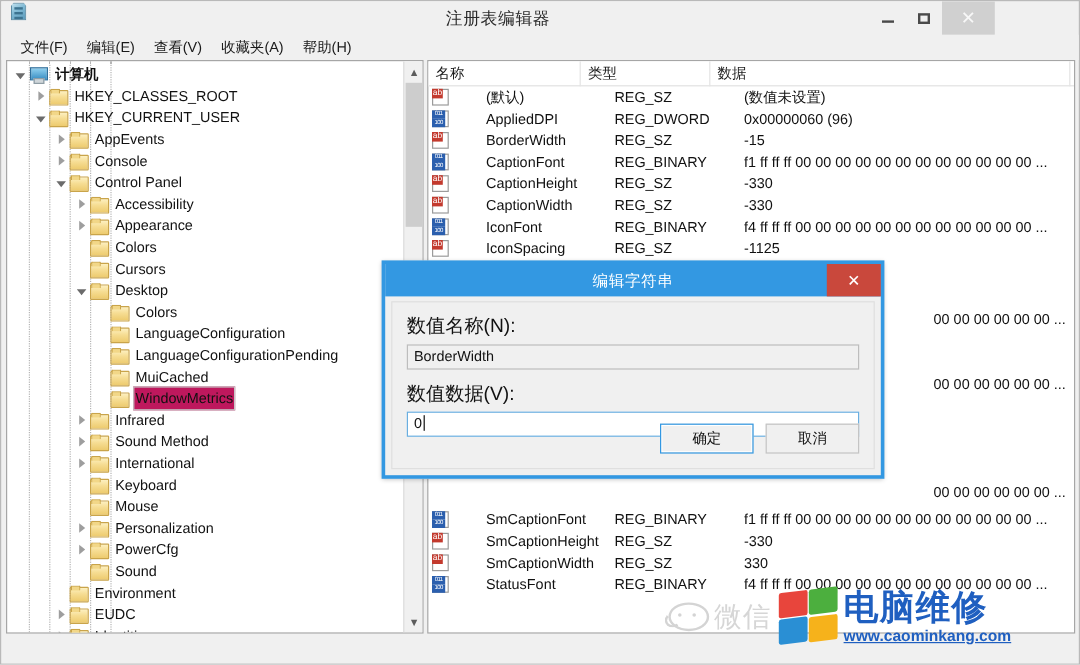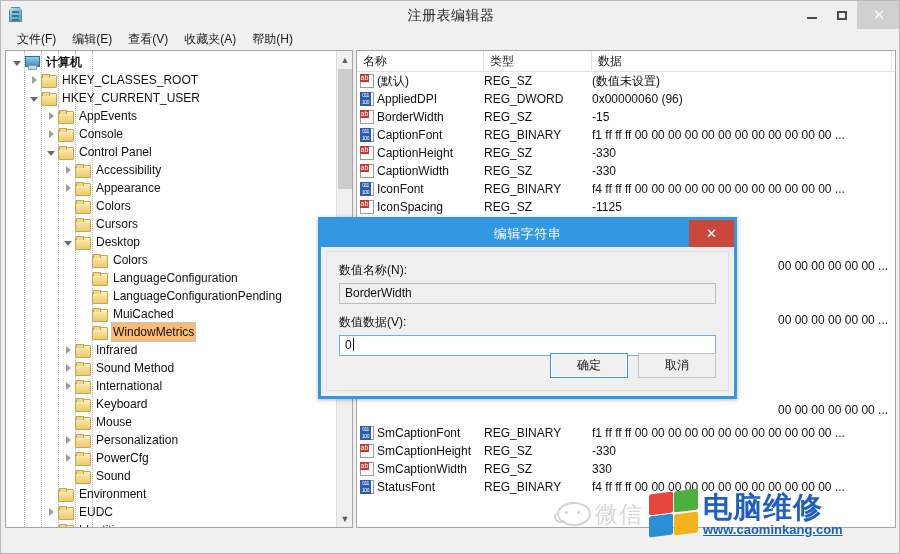--- a/index.html
+++ b/index.html
@@ -16,23 +16,23 @@
   #app {
     position: relative;
     width: 900px; height: 554px;
     background: #f0f0f0;
     border: 1px solid #b9b9b9;
     overflow: hidden;
   }
 
   
   .titlebar {
-    position: absolute; left: 0; top: 0; width: 900px; height: 28px;
+    position: absolute; left: 0; top: 0; width: 828px; height: 28px;
     background: #f0f0f0;
-    display: flex; align-items: center;
+    display: flex; 
   }
   .title-icon {
     width: 18px; height: 18px; margin-left: 6px; position: relative; flex: 0 0 auto;
   }
   .title-icon .reg-glyph {
     position: absolute; left: 2px; top: 1px;
     width: 13px; height: 15px;
     background: linear-gradient(145deg,#bfe0ee 0%, #7fb9d4 45%, #5d9cbd 100%);
     border: 1px solid #5a8ca6;
     clip-path: polygon(18% 0%, 82% 0%, 100% 22%, 100% 100%, 0% 100%, 0% 22%);
@@ -137,21 +137,21 @@
     content: ""; position: absolute; left: 1px; top: 1px; width: 13px; height: 9px;
     background: linear-gradient(180deg,#8fd0ef 0%, #3a8fc4 100%);
     border: 1px solid #2e6f9c;
   }
   .pcicon:after {
     content: ""; position: absolute; left: 4px; top: 10px; width: 7px; height: 3px;
     background: #cfd6da; border: 1px solid #8e9da5;
   }
   .tlabel { padding: 0 2px; }
   .tnode.selected .tlabel {
-    background: #fdba74; border: 1px solid #c6c6c6; padding: 0 1px;
+    background: #be185d; border: 1px solid #c6c6c6; padding: 0 1px;
   }
   .tnode.root .tlabel { font-weight: 600; }
 
   
   .guide {
     position: absolute; top: 0; width: 1px; height: 100%;
     border-left: 1px dotted #b5b5b5;
   }
 
   
@@ -196,21 +196,21 @@
   .vicon.bin:after {
     content: "011"; position: absolute; left: -1px; top: -1px;
     width: 11px; height: 7px; font-size: 5px; line-height: 7px; text-align: center;
     background: #2b5fae; color: #fff; letter-spacing: -.5px;
   }
   .vicon.bin:before {
     content: "100"; position: absolute; left: -1px; top: 6px;
     width: 11px; height: 7px; font-size: 5px; line-height: 7px; text-align: center;
     background: #2b5fae; color: #fff; letter-spacing: -.5px; z-index: 1;
   }
-  .c-name { width: 127px; overflow: hidden; }
+  .c-name { width: 127px; overflow: hidden; margin-left: 28px; }
   .c-type { width: 108px; overflow: hidden; }
   .c-data { flex: 1; overflow: hidden; }
 
   
   .dialog {
     position: absolute; left: 317px; top: 216px; width: 419px; height: 182px;
     background: #f0f0f0;
     border: 3px solid #3398e2;
     box-shadow: 0 1px 4px rgba(0,0,0,.28);
     z-index: 40;
@@ -223,21 +223,21 @@
   .dlg-close {
     position: absolute; right: 0; top: 0; width: 45px; height: 27px;
     background: #c9483c; color: #fff; font-size: 13px;
     display: flex; align-items: center; justify-content: center;
   }
   .dlg-body {
     position: absolute; left: 5px; top: 31px; right: 5px; bottom: 5px;
     background: #f0f0f0; border: 1px solid #dfdfdf;
     padding: 10px 12px 0 12px;
   }
-  .dlg-label { font-size: 12px; color: #111; margin-bottom: 4px; }
+  .dlg-label { font-size: 16px; color: #111; margin-bottom: 4px; }
   .dlg-input {
     width: 100%; height: 21px; line-height: 19px;
     border: 1px solid #bdbdbd; background: #f0f0f0; color: #111;
     font-size: 12px; padding: 0 5px; margin-bottom: 10px;
     font-family: "Liberation Sans", sans-serif;
   }
   .dlg-input.editable {
     background: #ffffff; border: 1px solid #6aaee0;
   }
   .dlg-input.editable .caret {

